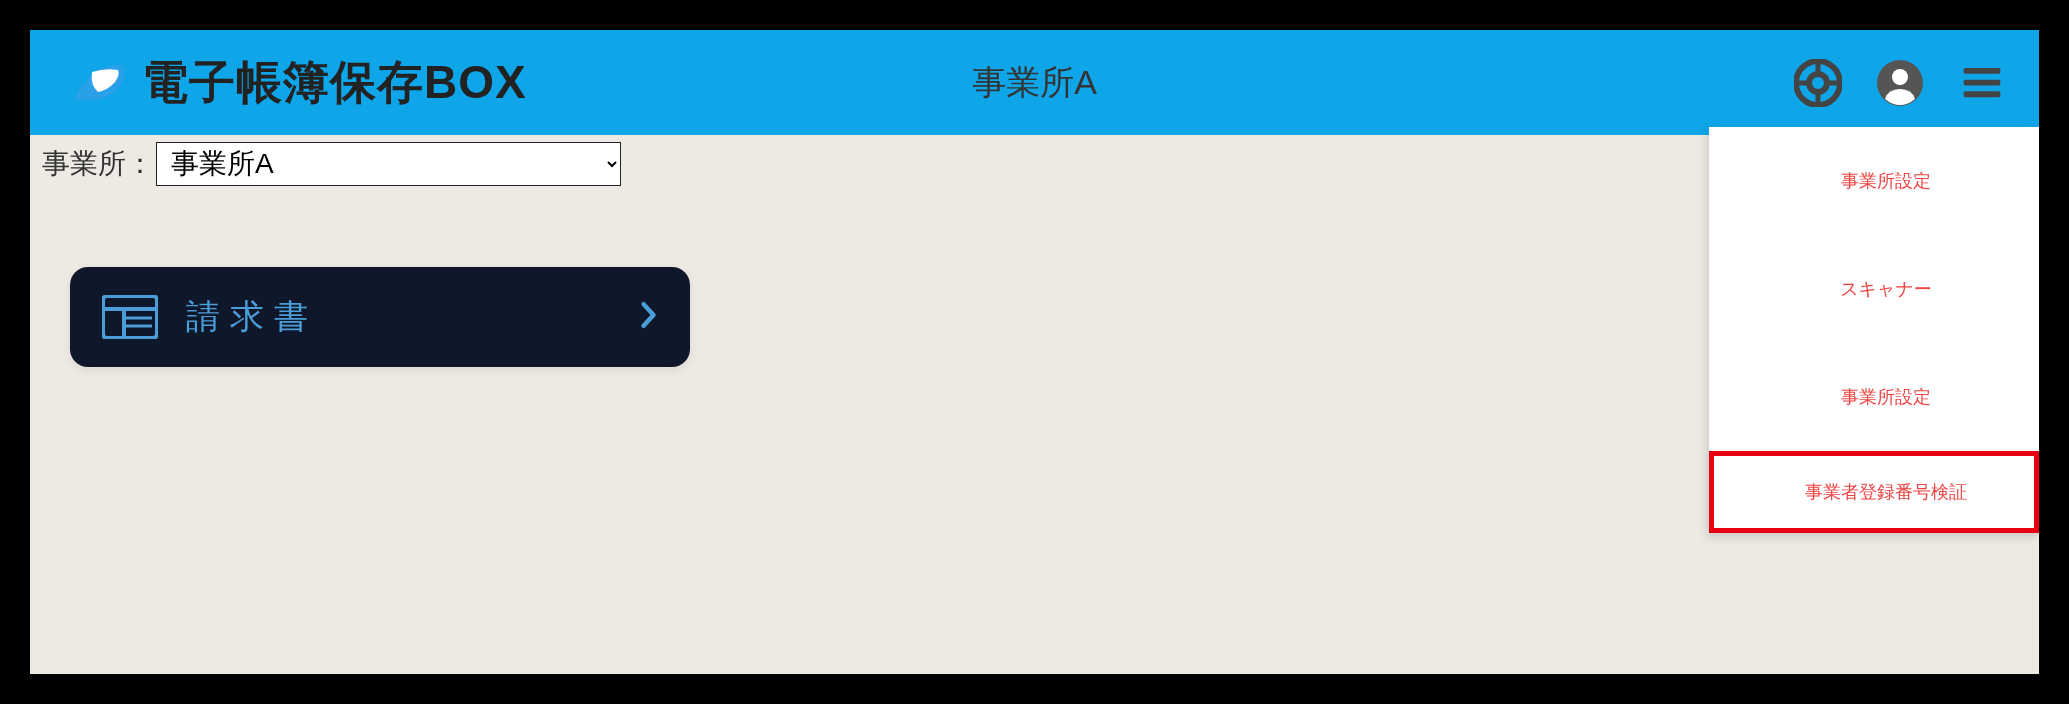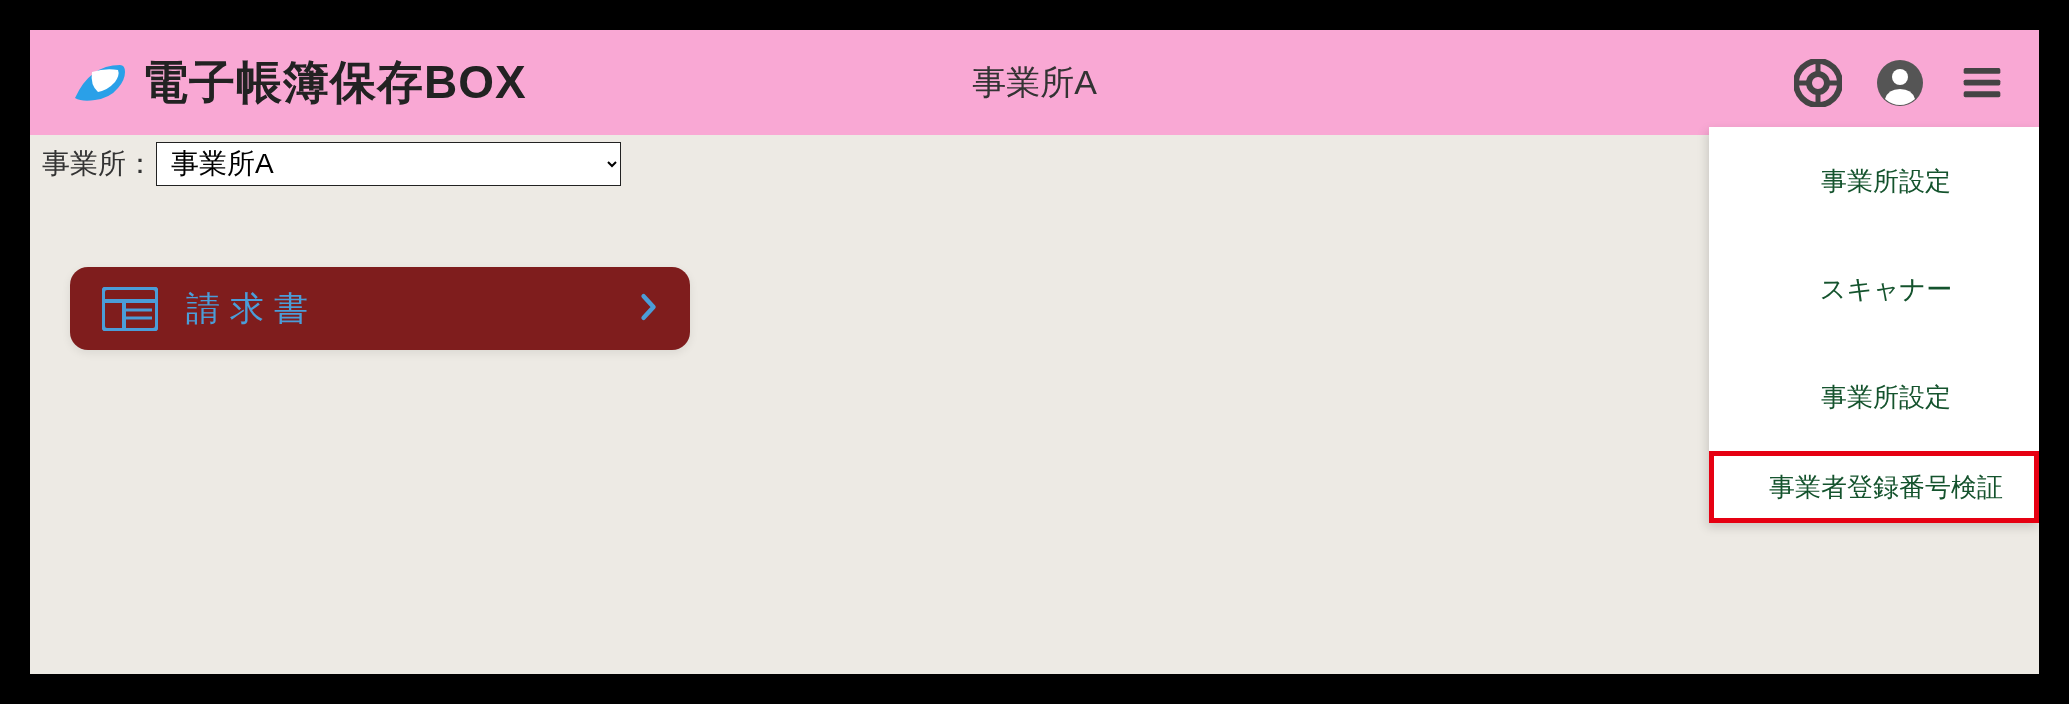--- a/index.html
+++ b/index.html
@@ -11,21 +11,21 @@
       padding: 30px;
     }
     .app-container {
       background: #edeae4;
       width: 100%;
       height: 100%;
       position: relative;
       overflow: hidden;
     }
     .header {
-      background: #f9a8d4;
+      background: #0ea5e9;
       height: 105px;
       display: flex;
       align-items: center;
       position: relative;
     }
     .logo-area {
       display: flex;
       align-items: center;
       padding-left: 40px;
     }
@@ -83,23 +83,23 @@
       font-size: 28px;
       padding: 2px 10px;
       border: 1px solid #222;
       background: #fff;
     }
 
     .card-area {
       padding: 80px 0 0 40px;
     }
     .document-card {
-      background: #7f1d1d;
+      background: #0f172a;
       width: 620px;
-      height: 83px;
+      height: 100px;
       border-radius: 18px;
       box-shadow: 0 3px 10px rgba(0,0,0,0.08);
       display: flex;
       align-items: center;
       padding: 0 32px;
       cursor: pointer;
       position: relative;
     }
     .document-card .doc-icon {
       width: 56px;
@@ -124,28 +124,28 @@
       background: #fff;
       box-shadow: -2px 4px 10px rgba(0,0,0,0.15);
       display: flex;
       flex-direction: column;
     }
     .dropdown-item {
       height: 108px;
       display: flex;
       align-items: center;
       justify-content: center;
-      font-size: 26px;
-      color: #14532d;
+      font-size: 18px;
+      color: #ef4444;
       cursor: pointer;
       padding-left: 24px;
     }
     .dropdown-item.highlighted {
       border: 5px solid #e60012;
-      height: 72px;
+      height: 82px;
       text-align: center;
     }
   </style>
 </head>
 <body>
 
 <div class="app-container">
 
   <div class="header">
     <div class="logo-area">

